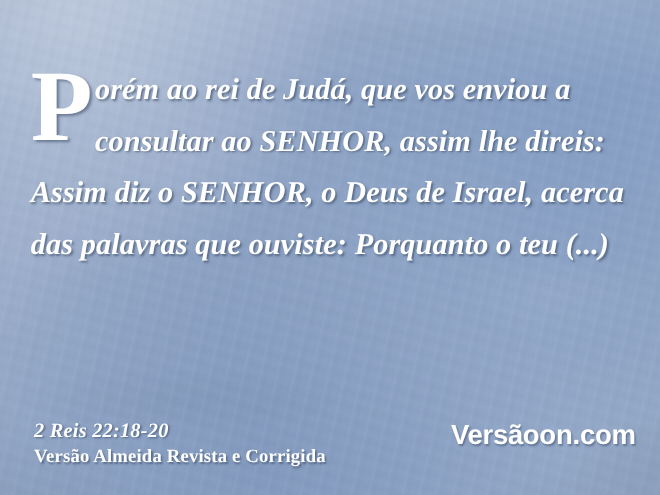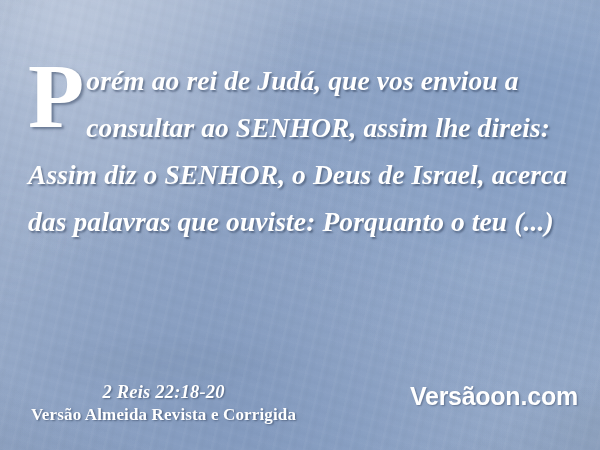--- a/index.html
+++ b/index.html
@@ -89,21 +89,20 @@
     margin: 0 2px -4px 0;
     text-shadow: 2.2px 2.4px 2.6px rgba(44,60,88,0.50);
   }
 
   
   #footer-left {
     position: absolute;
     left: 31px;
     top: 381px;
     color: #ffffff;
-    text-align: center;
   }
   #ref {
     font-style: italic;
     font-weight: bold;
     font-size: 18.5px;
     line-height: 22px;
     letter-spacing: .2px;
     text-shadow: 1.4px 1.4px 1.8px rgba(44,60,88,0.55);
   }
   #version {

